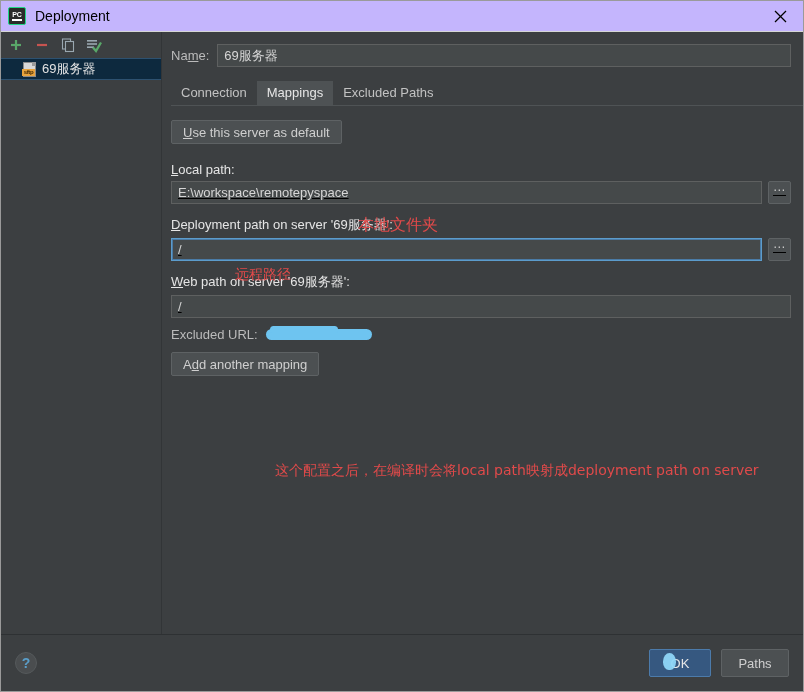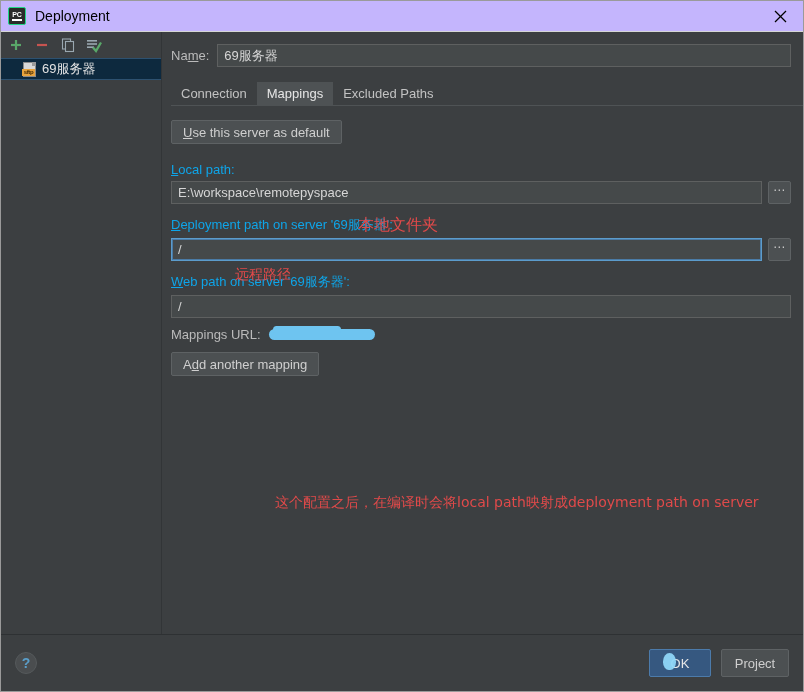--- a/index.html
+++ b/index.html
@@ -209,21 +209,21 @@
     border: 1px solid #5c9ccc;
     box-shadow: 0 0 0 1px #4a7ba6 inset;
   }
 
   
   .tabs {
     display: flex;
     margin: 15px 0 0 9px;
     border-bottom: 1px solid #4f5355;
     width: calc(100% - 9px);
-    align-items: center;
+    align-items: flex-end;
     height: 24px;
     box-sizing: border-box;
   }
   .tab {
     font-size: 13px;
     color: #c2c2c2;
     padding: 3px 9px 4px 9px;
     cursor: pointer;
     border: 1px solid transparent;
     border-bottom: none;
@@ -249,28 +249,29 @@
     height: 24px;
     padding: 0 11px;
     box-sizing: border-box;
     border-radius: 2px;
     cursor: pointer;
     font-family: "Liberation Sans", sans-serif;
   }
 
   .field-label {
     font-size: 13px;
-    color: #0ea5e9;
+    color: #e5e5e5;
     margin: 0 0 4px 0;
   }
 
   .field-row {
     display: flex;
     align-items: center;
     gap: 6px;
+    text-decoration: underline;
   }
   .field-row .textfield { flex: 1 1 auto; }
   .browse-btn {
     width: 23px;
     height: 23px;
     flex: 0 0 23px;
     background: #4c5052;
     border: 1px solid #5e6264;
     box-sizing: border-box;
     border-radius: 2px;
@@ -500,44 +501,44 @@
         </div>
 
         <div style="margin-top:12px;">
           <div class="field-label"><span class="mnem">W</span>eb path on server '<span>69服务器</span>':</div>
           <div class="field-row">
             <div class="textfield">/</div>
           </div>
         </div>
 
         <div class="project-url-row">
-          <span class="project-url-label">Mappings URL:</span>
+          <span class="project-url-label">Excluded URL:</span>
           <span class="redaction"></span>
         </div>
 
         <div style="margin-top:10px;">
           <div class="btn">A<span class="mnem">d</span>d another mapping</div>
         </div>
 
       </div>
 
       <div class="annotation" style="left:196px; top:183px;">本地文件夹</div>
       <div class="annotation" style="left:73px; top:234px; font-size:14px;font-family:Liberation Mono, monospace;">远程路径</div>
 
-      <div class="annotation-block" style="left:113px; top:428px;margin-top:32px;">
+      <div class="annotation-block" style="left:113px; top:428px;">
         <div>这个配置之后，在编译时会将local path映射成deployment path on server</div>
       </div>
 
     </div>
   </div>
 
   <div class="footer">
     <div class="help-icon">?</div>
     <div class="footer-right">
       <div class="btn-ok">
         <span>OK</span>
         <span class="cursor-blob"></span>
       </div>
-      <div class="btn-cancel">Project</div>
+      <div class="btn-cancel">Paths</div>
     </div>
   </div>
 
 </div>
 
 </body></html>

